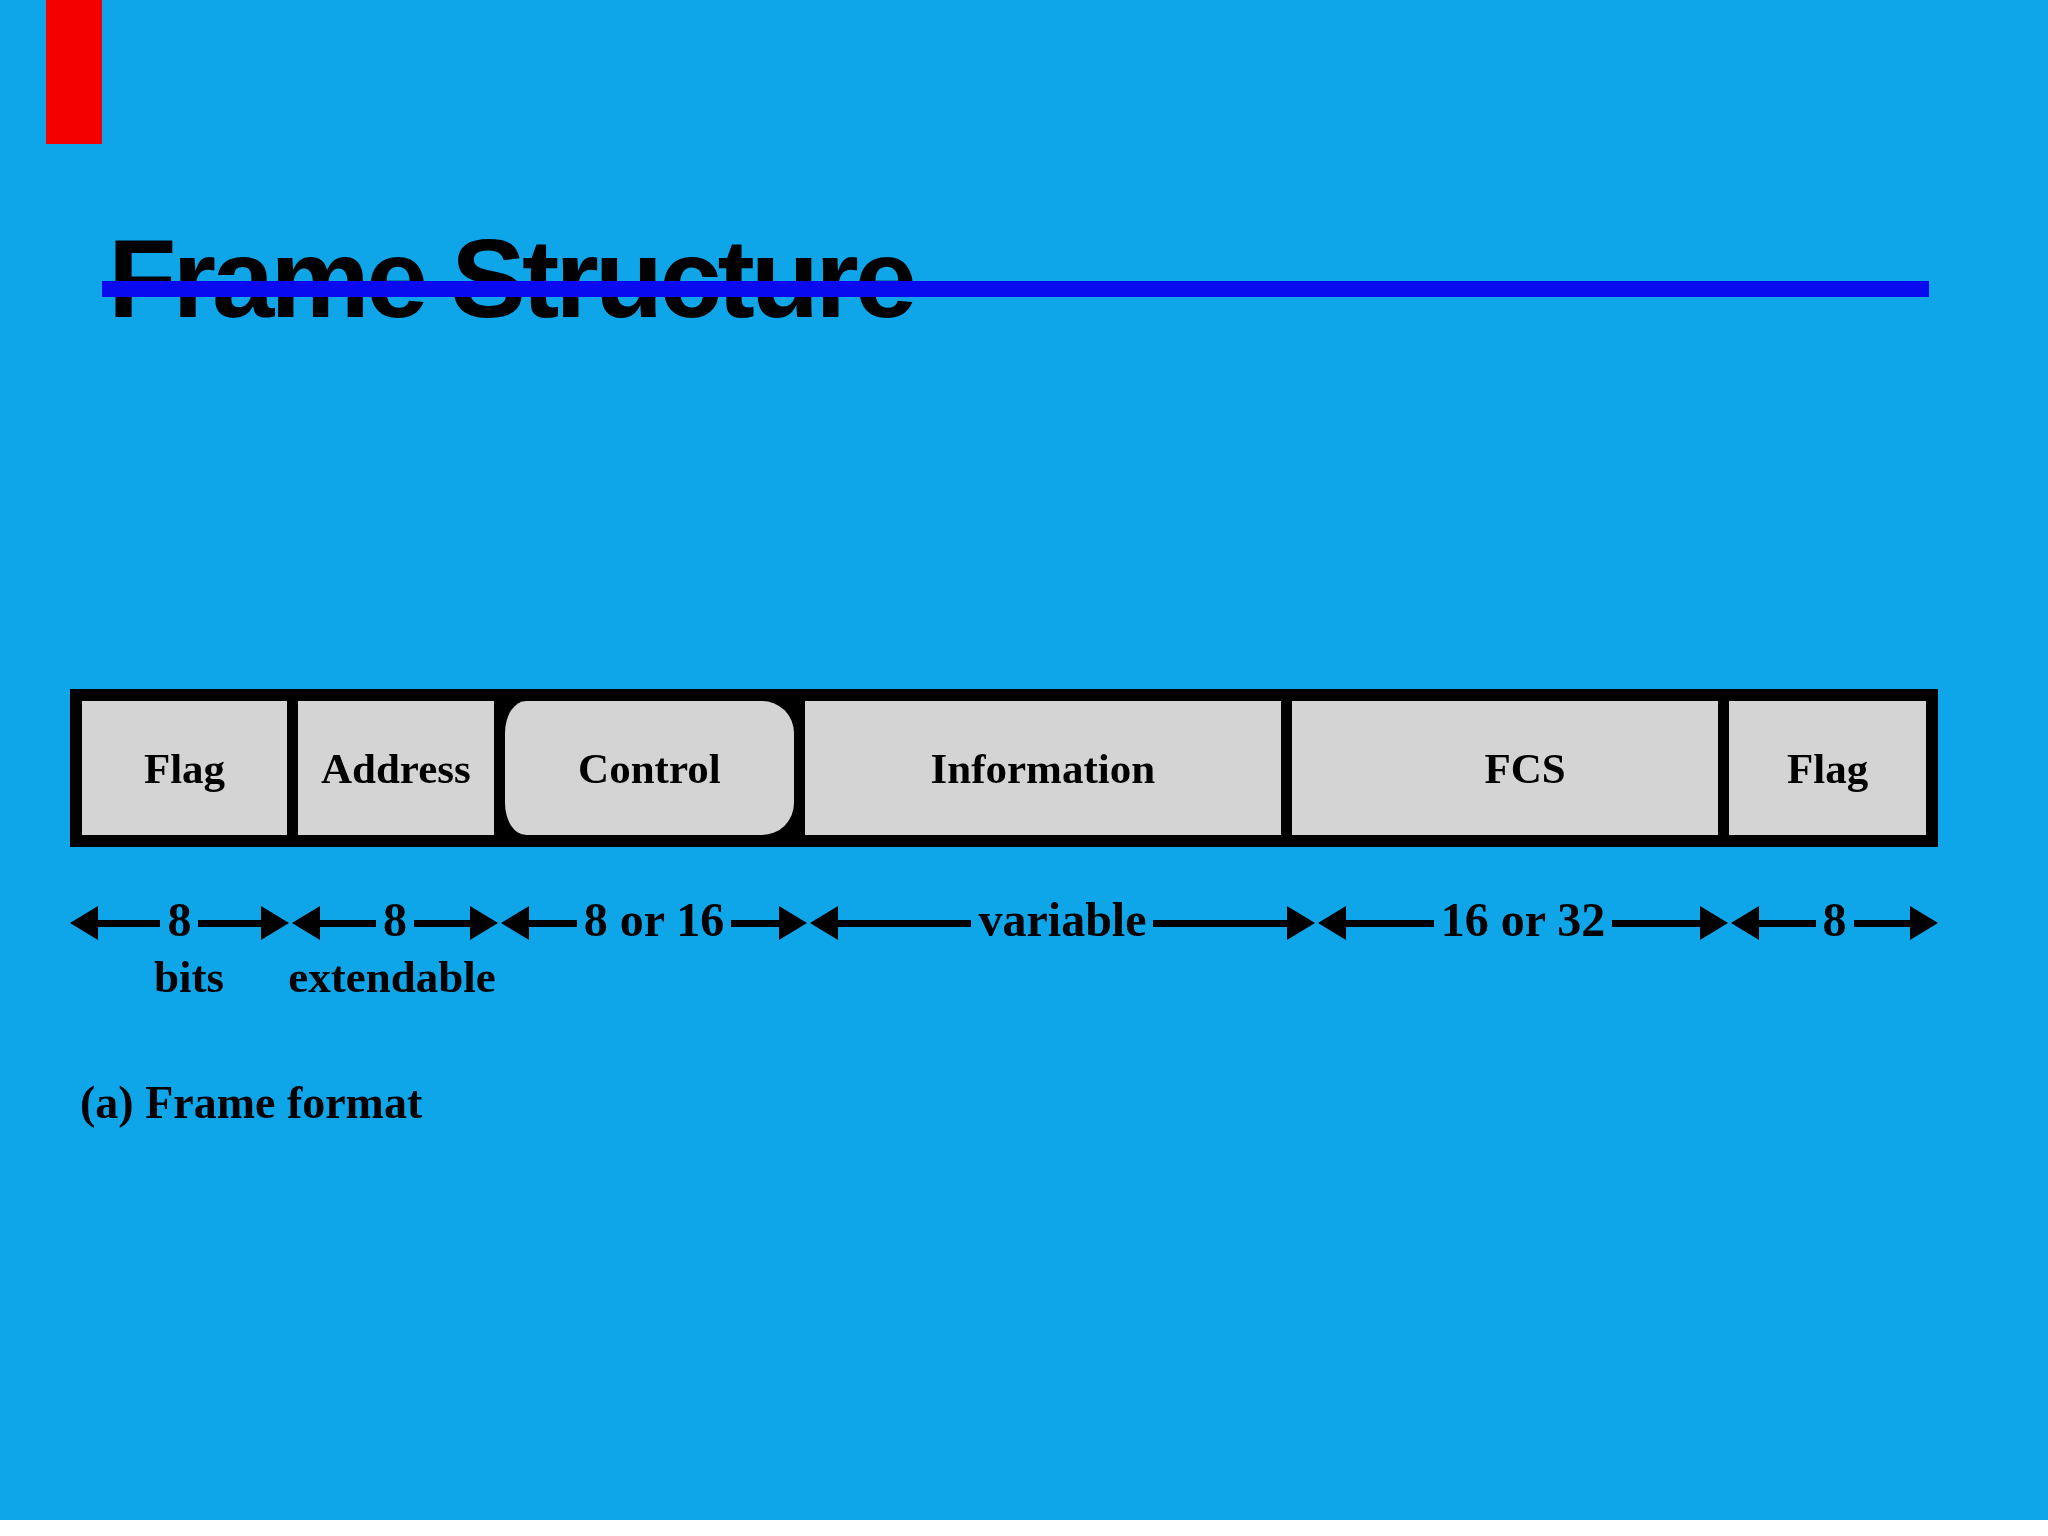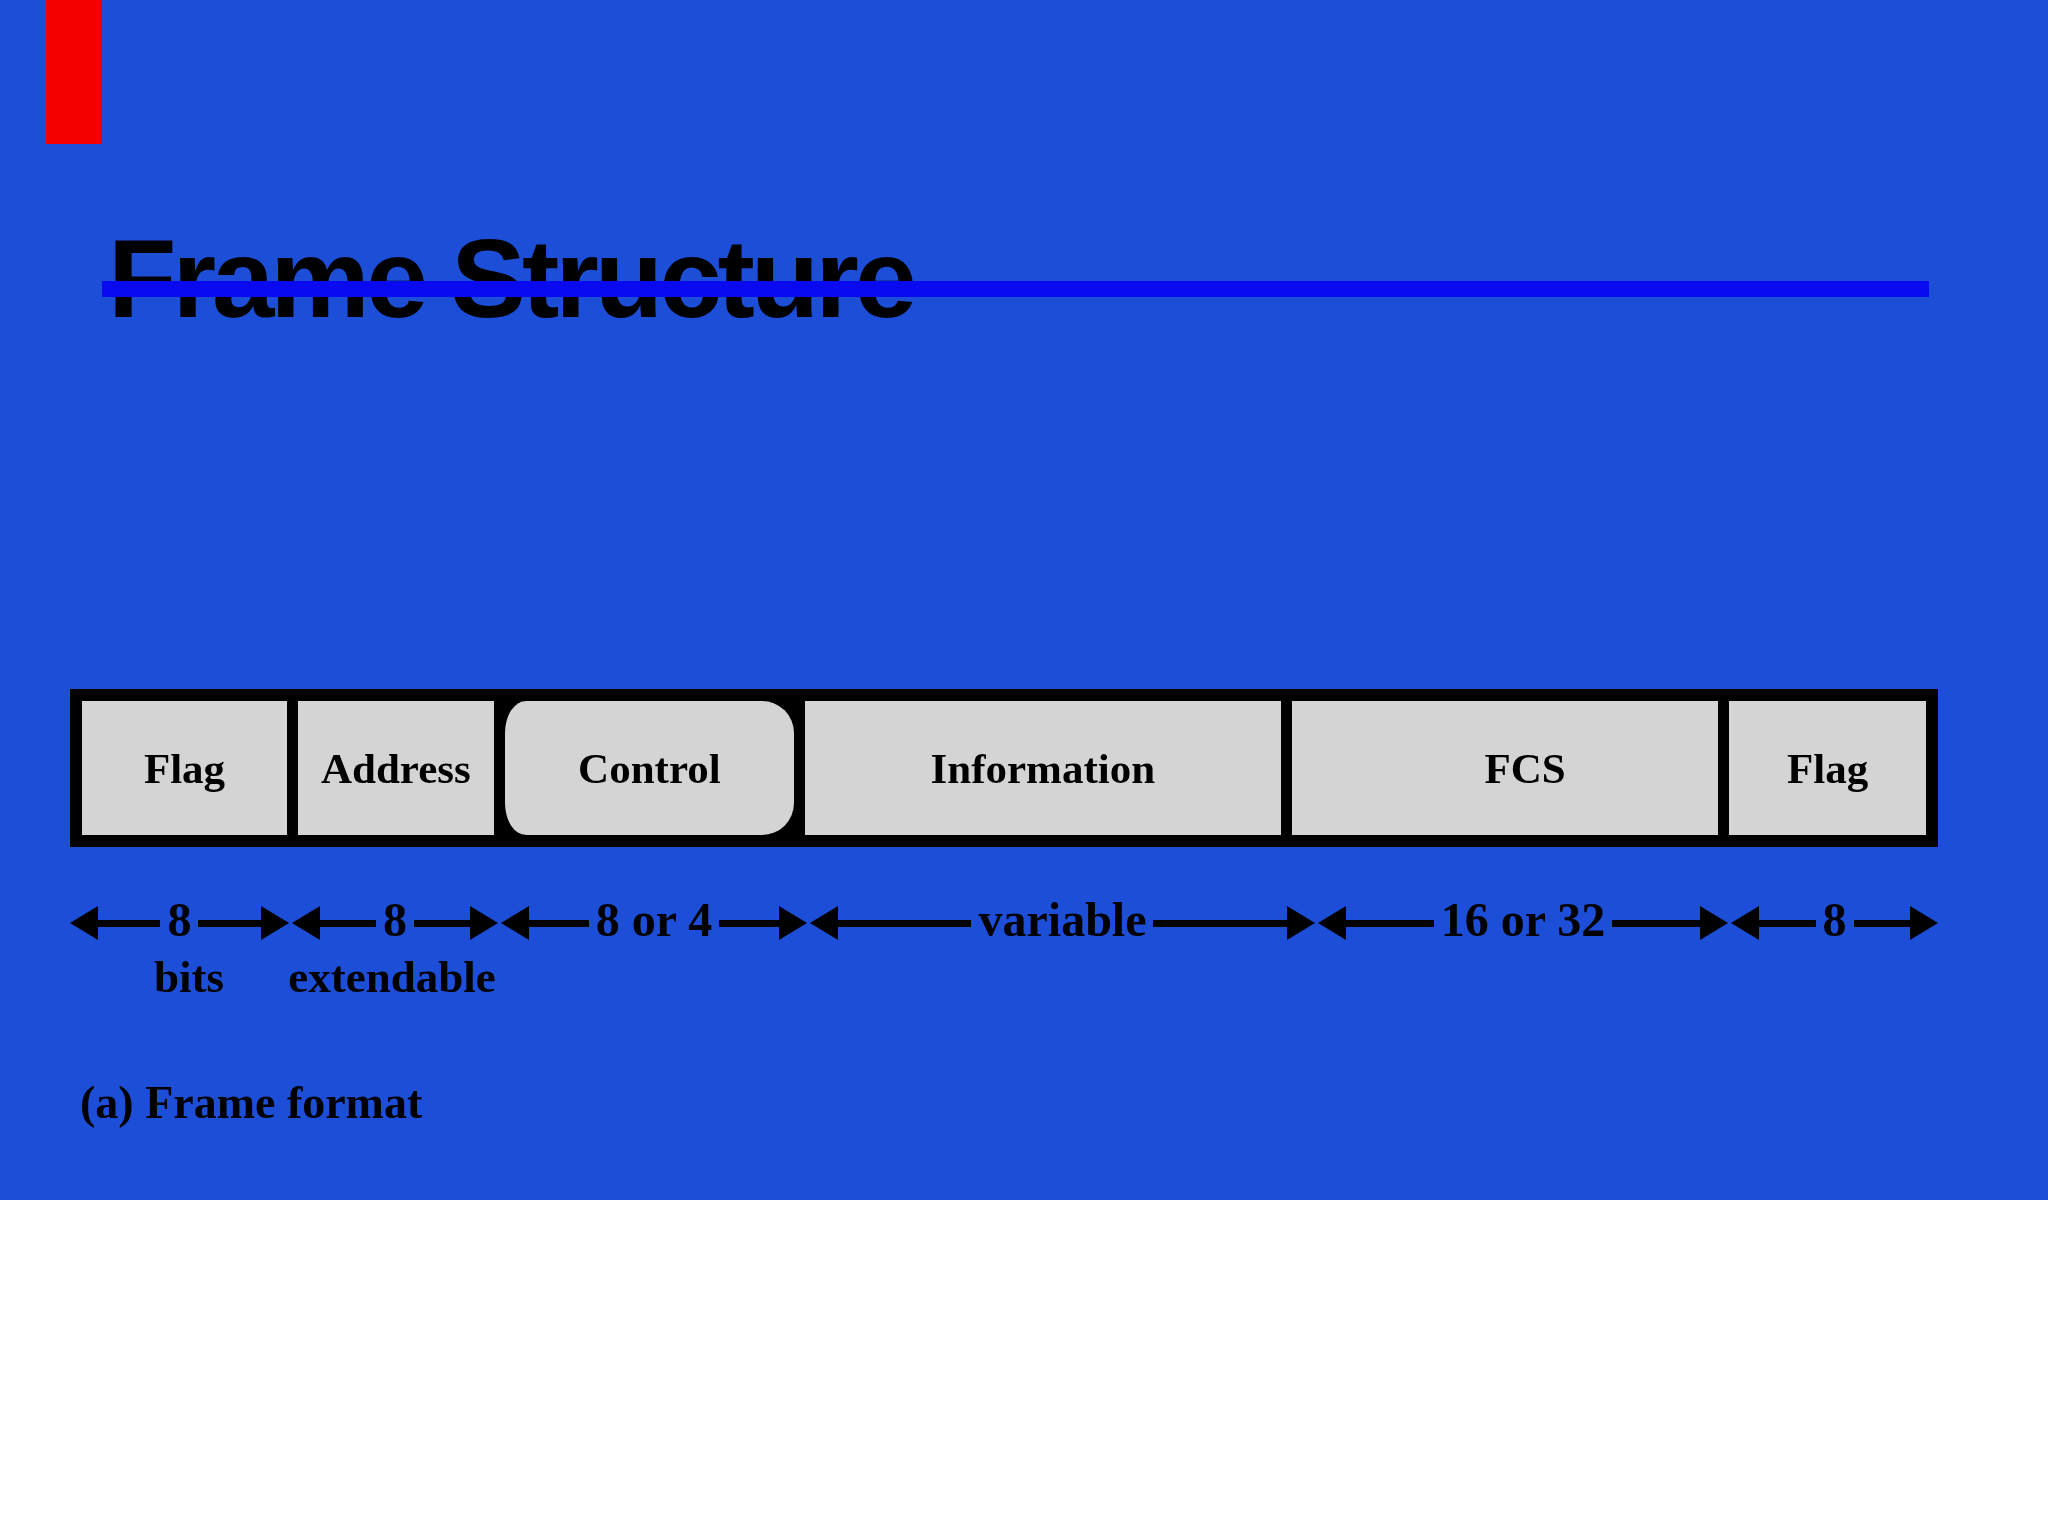--- a/index.html
+++ b/index.html
@@ -1,20 +1,20 @@
 <!DOCTYPE html>
 <html><head>
 <meta charset="utf-8">
 <style>
   html, body { margin: 0; padding: 0; background: #ffffff; }
   #stage {
     position: relative;
     width: 2048px;
-    height: 1200px;
-    background: #1d4ed8;
+    height: 1520px;
+    background: #0ea5e9;
     overflow: hidden;
     font-family: "Liberation Serif", serif;
     color: var(--ink, #000);
   }
 
   
   .red-bar {
     position: absolute;
     left: 46px; top: 0;
     width: 56px; height: 144px;
@@ -167,21 +167,21 @@
       <div class="arrow-seg" style="flex-grow: 11.19;">
         <span class="ah left"></span>
         <span class="ln"></span>
         <span class="size-label">8</span>
         <span class="ln"></span>
         <span class="ah right"></span>
       </div>
       <div class="arrow-seg" style="flex-grow: 16.54;">
         <span class="ah left"></span>
         <span class="ln"></span>
-        <span class="size-label">8 or 4</span>
+        <span class="size-label">8 or 16</span>
         <span class="ln"></span>
         <span class="ah right"></span>
       </div>
       <div class="arrow-seg" style="flex-grow: 27.19;">
         <span class="ah left"></span>
         <span class="ln"></span>
         <span class="size-label">variable</span>
         <span class="ln"></span>
         <span class="ah right"></span>
       </div>

